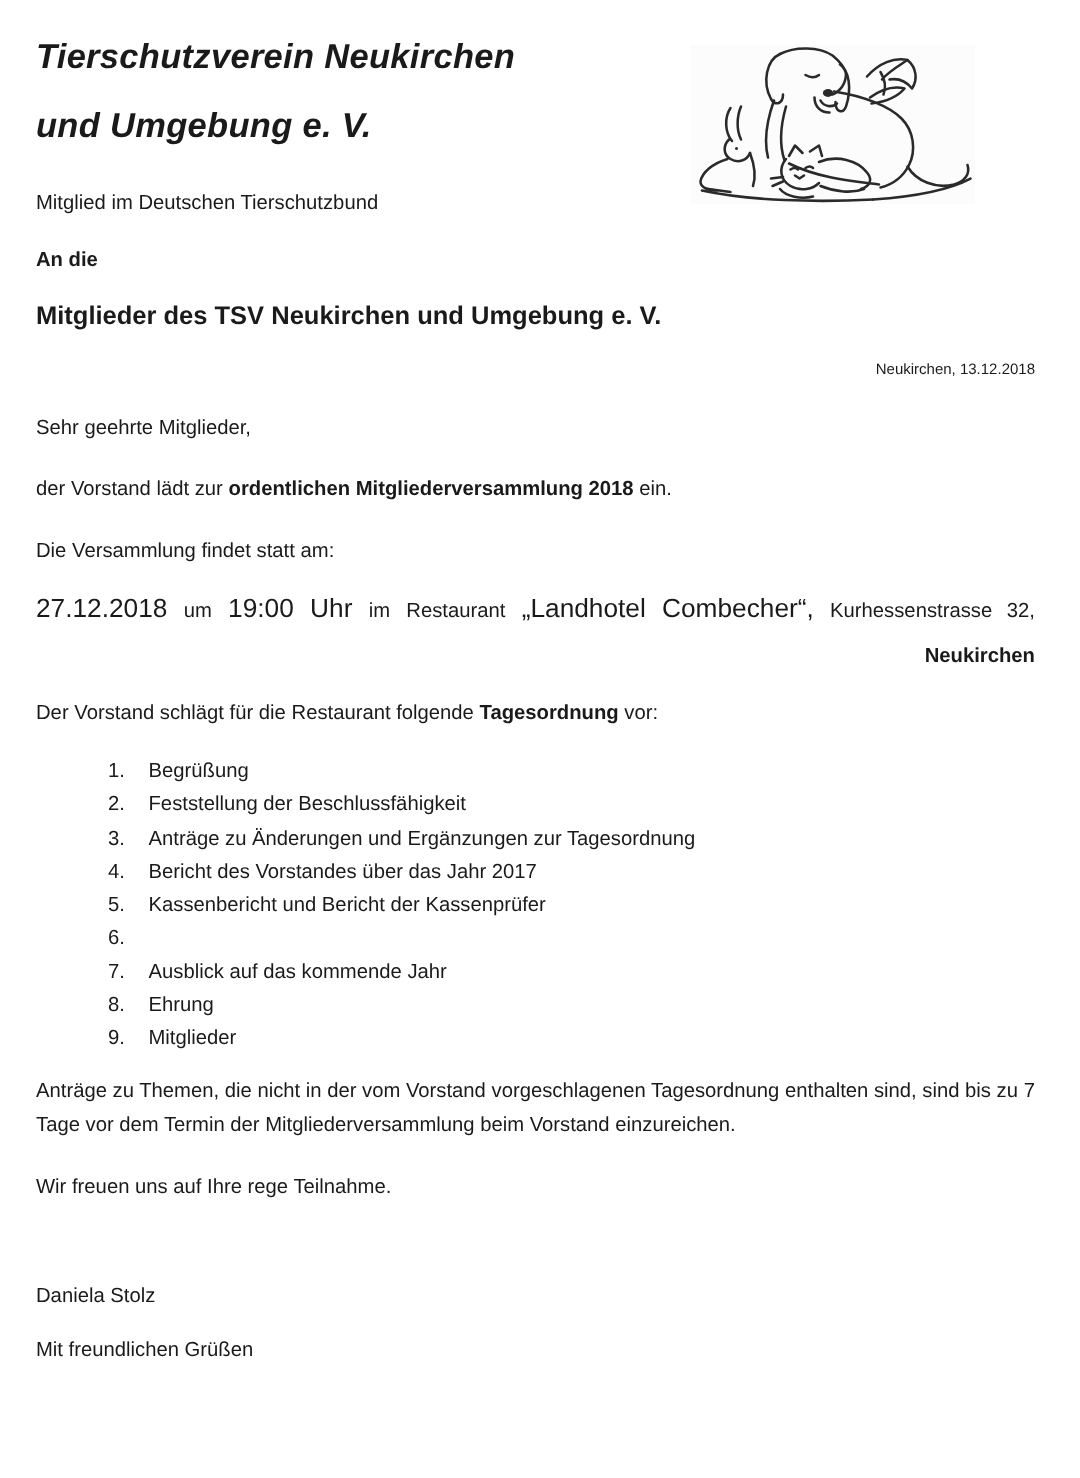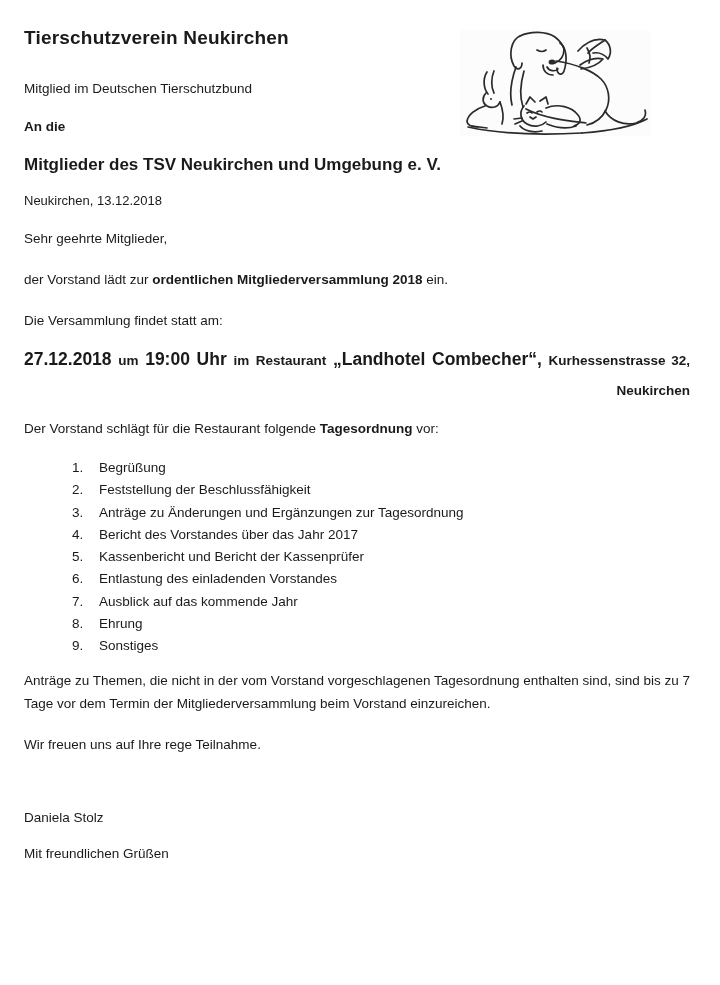--- a/index.html
+++ b/index.html
@@ -13,24 +13,25 @@
     overflow: hidden;
   }
   .page {
     position: relative;
     width: 720px;
     height: 985px;
     padding: 27px 30px 0 24px;
   }
   
   .org-line {
-    font-size: 19px;
+    font-size: 23px;
     font-weight: bold;
     letter-spacing: 0.2px;
     line-height: 21px;
+    font-style: italic;
   }
   .org-line2 { margin-top: 25px; }
   .membership {
     margin-top: 32px;
     font-size: 13.5px;
     line-height: 17px;
   }
   .logo-box {
     position: absolute;
     left: 460px;
@@ -47,34 +48,34 @@
     font-weight: bold;
     letter-spacing: 0.2px;
     text-decoration: underline;
     text-underline-offset: 2px;
     line-height: 13px;
   }
   .recipient-1 { margin-top: 21px; font-size: 13.5px; font-weight: bold; line-height: 17px; }
   .recipient-2 { margin-top: 21px; font-size: 17px; font-weight: bold; line-height: 17px; }
   .dateline {
     margin-top: 19px;
-    font-size: 13px;
+    font-size: 10px;
     line-height: 17px;
-    text-align: left;
+    text-align: right;
   }
   
   .para {
     margin-top: 19px;
     font-size: 13.5px;
     line-height: 22px;
   }
   .para b { font-weight: bold; }
   .event-line1 {
     margin-top: 15px;
-    font-weight: bold;
+    font-weight: normal;
     font-size: 17.5px;
     line-height: 24px;
     text-align: justify;
     text-align-last: justify;
     white-space: nowrap;
   }
   .event-line1 .sm { font-size: 13.5px; }
   .event-line2 {
     margin-top: 9px;
     font-weight: bold;
@@ -95,20 +96,21 @@
   .thanks { margin-top: 19px; }
   .regards { margin-top: 14px; }
   .sig-name { margin-top: 51px; }
 </style>
 </head>
 <body>
 
 <div class="page">
 
   <div class="org-line">Tierschutzverein Neukirchen</div>
+  <div class="org-line org-line2">und Umgebung e. V.</div>
   <div class="membership">Mitglied im Deutschen Tierschutzbund</div>
 
   <div class="logo-box">
     <svg viewBox="0 0 190 106" fill="none" stroke="#2a2a2a" stroke-width="1.7" stroke-linecap="round" stroke-linejoin="round">
 
       <path d="M60,6 C70,1 86,1 95,7 C100,11 103,15 104,19"></path>
       <path d="M60,6 C51,10 48,25 54,36 C57,41 62,39 62,33"></path>
       <path d="M100,13 C106,17 108,29 104,41 C102,46 97,45 97,38"></path>
       <path d="M104,19 C104,26 100,31 95,33"></path>
       <path d="M77,20 q5,3 9,0"></path>
@@ -187,33 +189,32 @@
     <div class="agenda-row">
         <span class="agenda-num">4.</span>
         <span>Bericht des Vorstandes über das Jahr 2017</span>
       </div>
     <div class="agenda-row">
         <span class="agenda-num">5.</span>
         <span>Kassenbericht und Bericht der Kassenprüfer</span>
       </div>
     <div class="agenda-row">
         <span class="agenda-num">6.</span>
-        <span>Entlastung des einladenden Vorstandes</span>
       </div>
     <div class="agenda-row">
         <span class="agenda-num">7.</span>
         <span>Ausblick auf das kommende Jahr</span>
       </div>
     <div class="agenda-row">
         <span class="agenda-num">8.</span>
         <span>Ehrung</span>
       </div>
     <div class="agenda-row">
         <span class="agenda-num">9.</span>
-        <span>Sonstiges</span>
+        <span>Mitglieder</span>
       </div>
   </div>
 
   <p class="para closing-para">Anträge zu Themen, die nicht in der vom Vorstand vorgeschlagenen Tagesordnung enthalten sind, sind bis zu 7 Tage vor dem Termin der Mitgliederversammlung beim Vorstand einzureichen.</p>
   <div class="para thanks">Wir freuen uns auf Ihre rege Teilnahme.</div>
   <div class="para sig-name">Daniela Stolz</div>
   <div class="para regards">Mit freundlichen Grüßen</div>
 
 </div>
 

